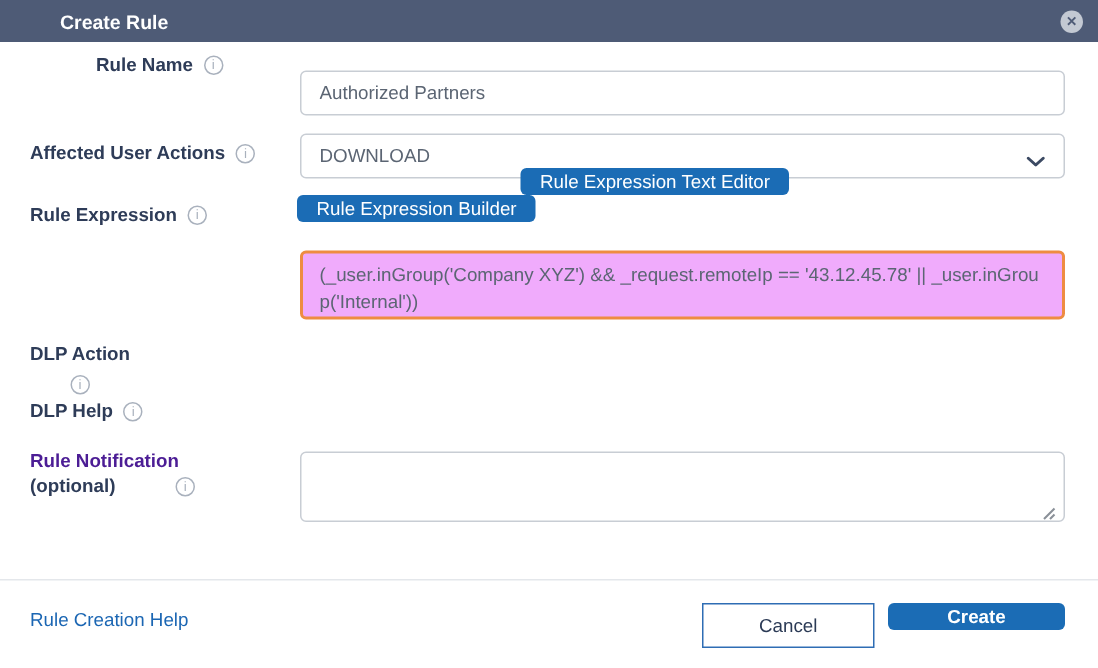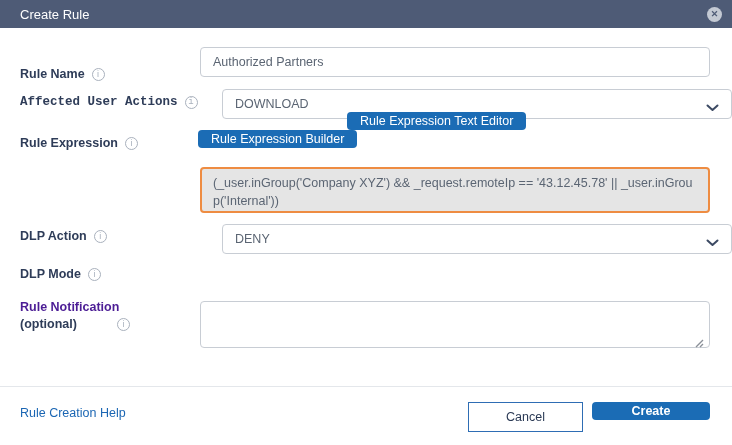--- a/index.html
+++ b/index.html
@@ -1,56 +1,56 @@
 <!DOCTYPE html>
 <html><head>
 <meta charset="utf-8">
 <style>
   html,body{margin:0;padding:0;background:#fff;font-family:"Liberation Sans",sans-serif;}
   .modal{position:relative;width:732px;height:445px;background:#ffffff;overflow:hidden;border-right:1px solid #e8eaee;}
   
   .header{position:absolute;top:0;left:0;right:0;height:28px;background:#4e5b76;display:flex;align-items:center;justify-content:space-between;padding:0 10px 0 20px;box-sizing:border-box;}
-  .header-title{color:#ffffff;font-weight:normal;font-size:13px;}
+  .header-title{color:#ffffff;font-weight:bold;font-size:13px;margin-left:20px;}
   .close-btn{width:15px;height:15px;border-radius:50%;background:#c3c9d3;color:#4e5b76;display:flex;align-items:center;justify-content:center;font-size:9px;font-weight:bold;cursor:pointer;line-height:1;}
   
   .label{position:absolute;left:20px;display:flex;align-items:center;gap:7px;font-weight:bold;font-size:12.5px;color:#2e3c58;}
   .info{display:inline-block;width:13px;height:13px;box-sizing:border-box;border:1px solid #a9b1bd;border-radius:50%;color:#a9b1bd;font-size:9px;line-height:11px;text-align:center;font-weight:normal;flex:0 0 auto;}
   
   .field{position:absolute;left:200px;width:510px;height:30px;box-sizing:border-box;border:1px solid #c8cdd4;border-radius:4px;background:#fff;font-size:12.5px;color:#5b6573;font-family:"Liberation Sans",sans-serif;}
   input.field{padding:0 12px;outline:none;}
-  .select{display:flex;align-items:center;padding:0 12px;cursor:pointer;position:absolute;margin-left:22px;}
+  .select{display:flex;align-items:center;padding:0 12px;cursor:pointer;position:absolute;}
   .select .chev{position:absolute;right:12px;top:11px;}
-  .expr-box{position:absolute;left:200px;top:167px;width:510px;height:46px;box-sizing:border-box;border:2px solid #ee8c42;border-radius:4px;padding:5px 11px;font-size:12.5px;line-height:1.45;color:#5b6573;word-break:break-all;background:#e5e5e5;}
+  .expr-box{position:absolute;left:200px;top:167px;width:510px;height:46px;box-sizing:border-box;border:2px solid #ee8c42;border-radius:4px;padding:5px 11px;font-size:12.5px;line-height:1.45;color:#5b6573;word-break:break-all;background:#f0abfc;}
   .btn-blue{position:absolute;height:18px;box-sizing:border-box;background:#1b6cb5;color:#ffffff;border:none;border-radius:4px;font-size:12.5px;font-family:"Liberation Sans",sans-serif;padding:0 13px;display:inline-flex;align-items:center;cursor:pointer;}
   .notif{position:absolute;left:200px;top:301px;width:510px;height:47px;box-sizing:border-box;border:1px solid #c8cdd4;border-radius:4px;resize:none;outline:none;padding:6px 12px;font-family:"Liberation Sans",sans-serif;font-size:12.5px;color:#5b6573;}
   .grip{position:absolute;left:694px;top:334px;pointer-events:none;}
   
   .divider{position:absolute;left:0;right:0;top:386px;height:1px;background:#e4e7eb;}
   .help-link{position:absolute;left:20px;top:406px;font-size:12.5px;color:#1b66b3;text-decoration:none;cursor:pointer;}
   .btn-cancel{position:absolute;left:468px;top:402px;width:115px;height:30px;box-sizing:border-box;background:#ffffff;border:1px solid #2e6db4;border-radius:0;color:#2b3a55;font-size:12.5px;font-family:"Liberation Sans",sans-serif;display:flex;align-items:center;justify-content:center;cursor:pointer;}
   .btn-create{position:absolute;left:592px;top:402px;width:118px;height:18px;box-sizing:border-box;background:#1b6cb5;border:none;border-radius:4px;color:#ffffff;font-size:12.5px;font-weight:bold;font-family:"Liberation Sans",sans-serif;display:flex;align-items:center;justify-content:center;cursor:pointer;}
   .lbl2{position:absolute;left:20px;font-weight:bold;font-size:12.5px;color:#4c1d95;}
 </style>
 </head>
 <body>
 
 <div class="modal">
 
   <div class="header">
     <span class="header-title">Create Rule</span>
     <span class="close-btn">✕</span>
   </div>
 
-  <div class="label" style="top:67px;">
+  <div class="label" style="top:36px;margin-left:44px;">
     <span>Rule Name</span>
     <span class="info">i</span>
   </div>
   <input class="field" style="top: 47px;" type="text" value="Authorized Partners">
 
-  <div class="label" style="top:95px;font-family:Liberation Mono, monospace;">
+  <div class="label" style="top:95px;">
     <span>Affected User Actions</span>
     <span class="info">i</span>
   </div>
   <div class="field select" style="top:89px;">
     <span>DOWNLOAD</span>
     <span class="chev">
       <svg width="13" height="8" viewBox="0 0 13 8">
           <path d="M1.5 1.5 L6.5 6 L11.5 1.5" stroke="#3c4a63" stroke-width="2" fill="none" stroke-linecap="round" stroke-linejoin="round"></path>
         </svg>
     </span>
@@ -58,35 +58,27 @@
 
   <div class="label" style="top:136px;">
     <span>Rule Expression</span>
     <span class="info">i</span>
   </div>
   <button class="btn-blue" style="left:198px;top:130px;">Rule Expression Builder</button>
   <button class="btn-blue" style="left:347px;top:112px;">Rule Expression Text Editor</button>
 
   <div class="expr-box">(_user.inGroup('Company XYZ') &amp;&amp; _request.remoteIp == '43.12.45.78' || _user.inGroup('Internal'))</div>
 
-  <div class="label" style="top:229px;">
+  <div class="label" style="top:229px;flex-direction:column;">
     <span>DLP Action</span>
     <span class="info">i</span>
   </div>
-  <div class="field select" style="top:224px;">
-    <span>DENY</span>
-    <span class="chev">
-      <svg width="13" height="8" viewBox="0 0 13 8">
-          <path d="M1.5 1.5 L6.5 6 L11.5 1.5" stroke="#3c4a63" stroke-width="2" fill="none" stroke-linecap="round" stroke-linejoin="round"></path>
-        </svg>
-    </span>
-  </div>
 
   <div class="label" style="top:267px;">
-    <span>DLP Mode</span>
+    <span>DLP Help</span>
     <span class="info">i</span>
   </div>
 
   <div class="lbl2" style="top:300px;">Rule Notification</div>
   <div class="label" style="top:317px;">
     <span>(optional)</span>
     <span class="info" style="margin-left:33px;">i</span>
   </div>
   <textarea class="notif" value="" style=""></textarea>
   <span class="grip">

